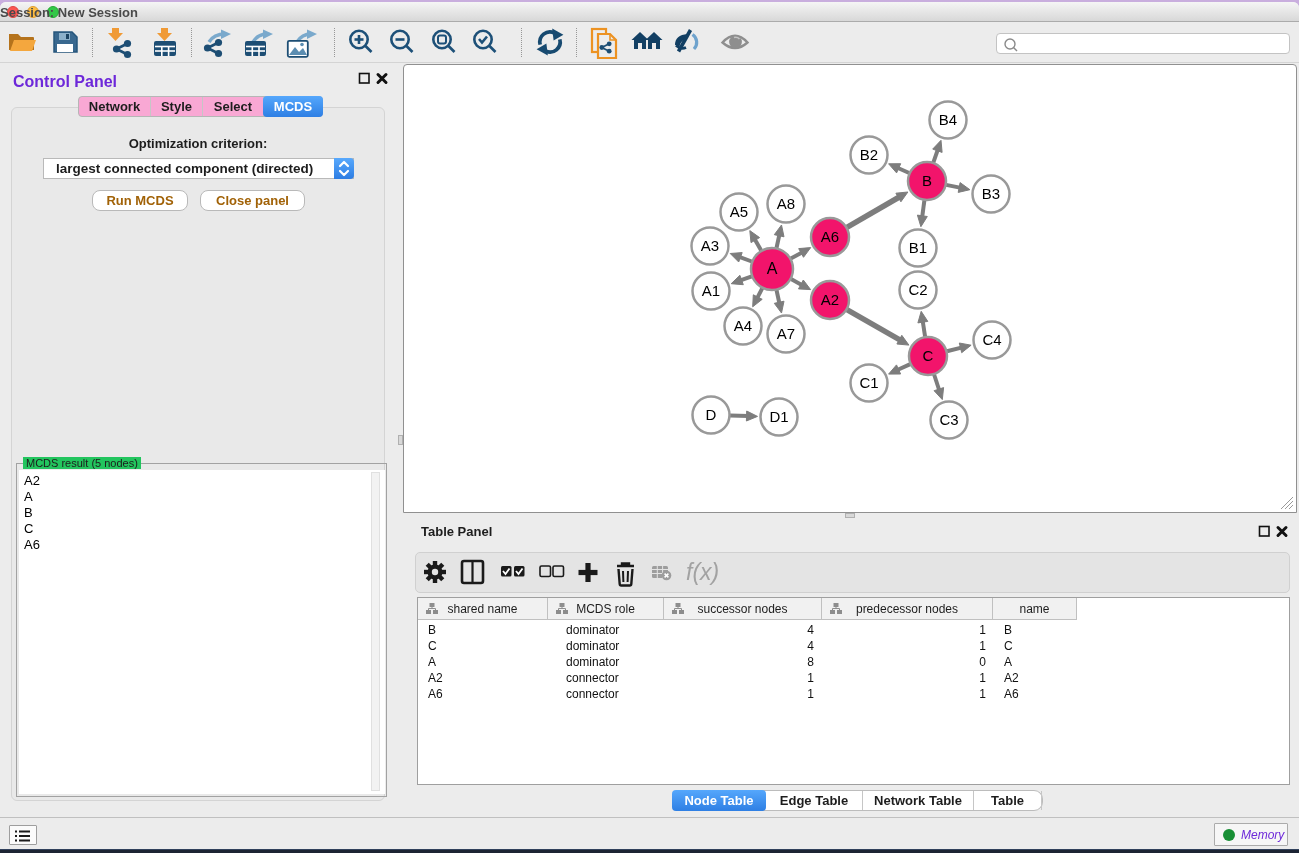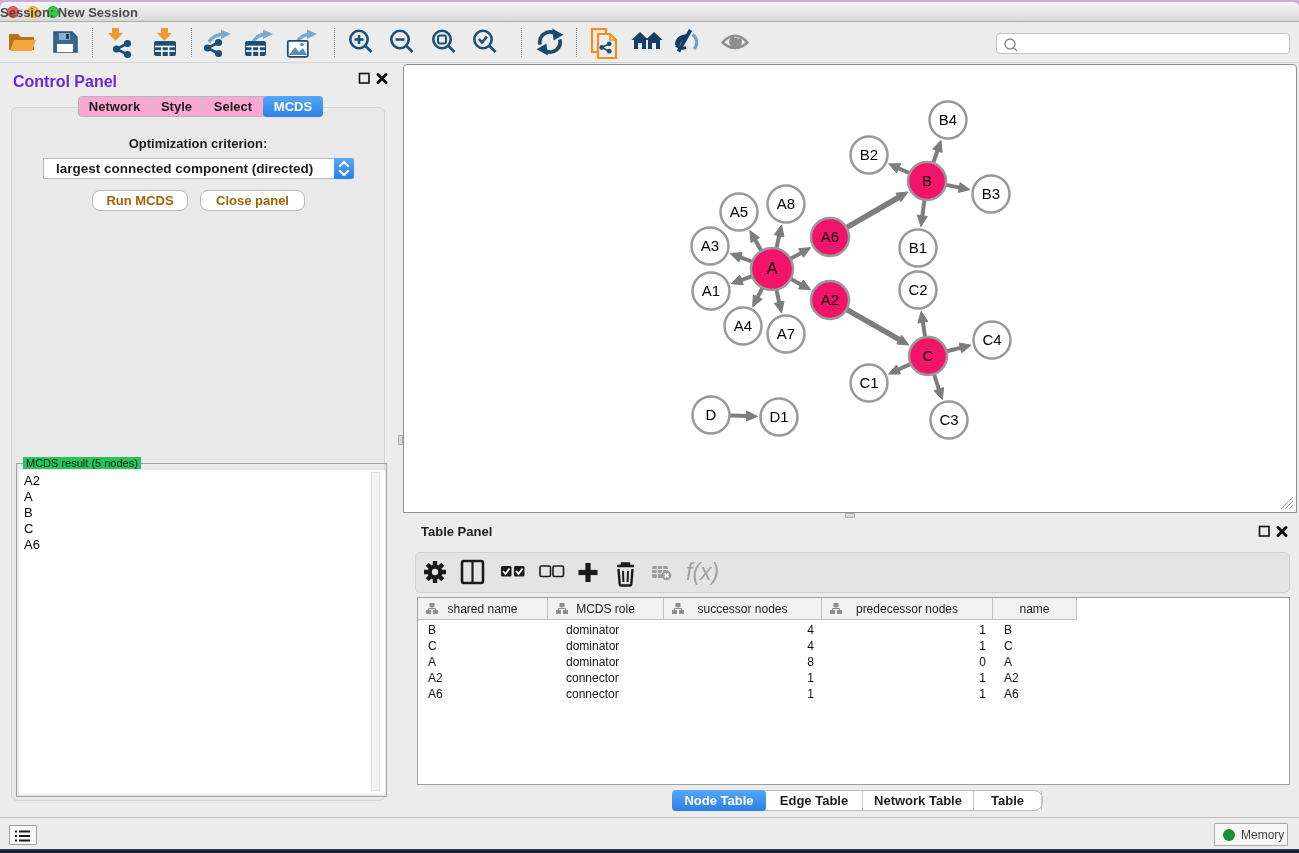--- a/index.html
+++ b/index.html
@@ -475,18 +475,18 @@
       <g fill="#1a1a1a">
           <rect x="0" y="0.5" width="2" height="2"></rect>
           <rect x="0" y="5" width="2" height="2"></rect>
           <rect x="0" y="9.5" width="2" height="2"></rect>
       <rect x="4" y="0.5" width="11" height="2"></rect>
           <rect x="4" y="5" width="11" height="2"></rect>
           <rect x="4" y="9.5" width="11" height="2"></rect>
         </g>
     </svg>
   </div>
-  <div class="abs" style="left:1214px; top:5px; width:74px; height:23px; background:#f6f6f6; border:1px solid #ababab; border-radius:1px; font-size:12px; color:#404040;">
+  <div class="abs" style="left:1214px; top:5px; width:74px; height:23px; background:#f6f6f6; border:1px solid #ababab; border-radius:1px; font-size:12px; color:#6d28d9;font-style:italic;">
     <div class="abs" style="left:8px;top:5px;width:12px;height:12px;border-radius:50%;background:#188f35;"></div>
     <div class="abs" style="left:26px;top:4px;">Memory</div>
   </div>
 </div>
 <div id="desk"></div>
 
 </body></html>

